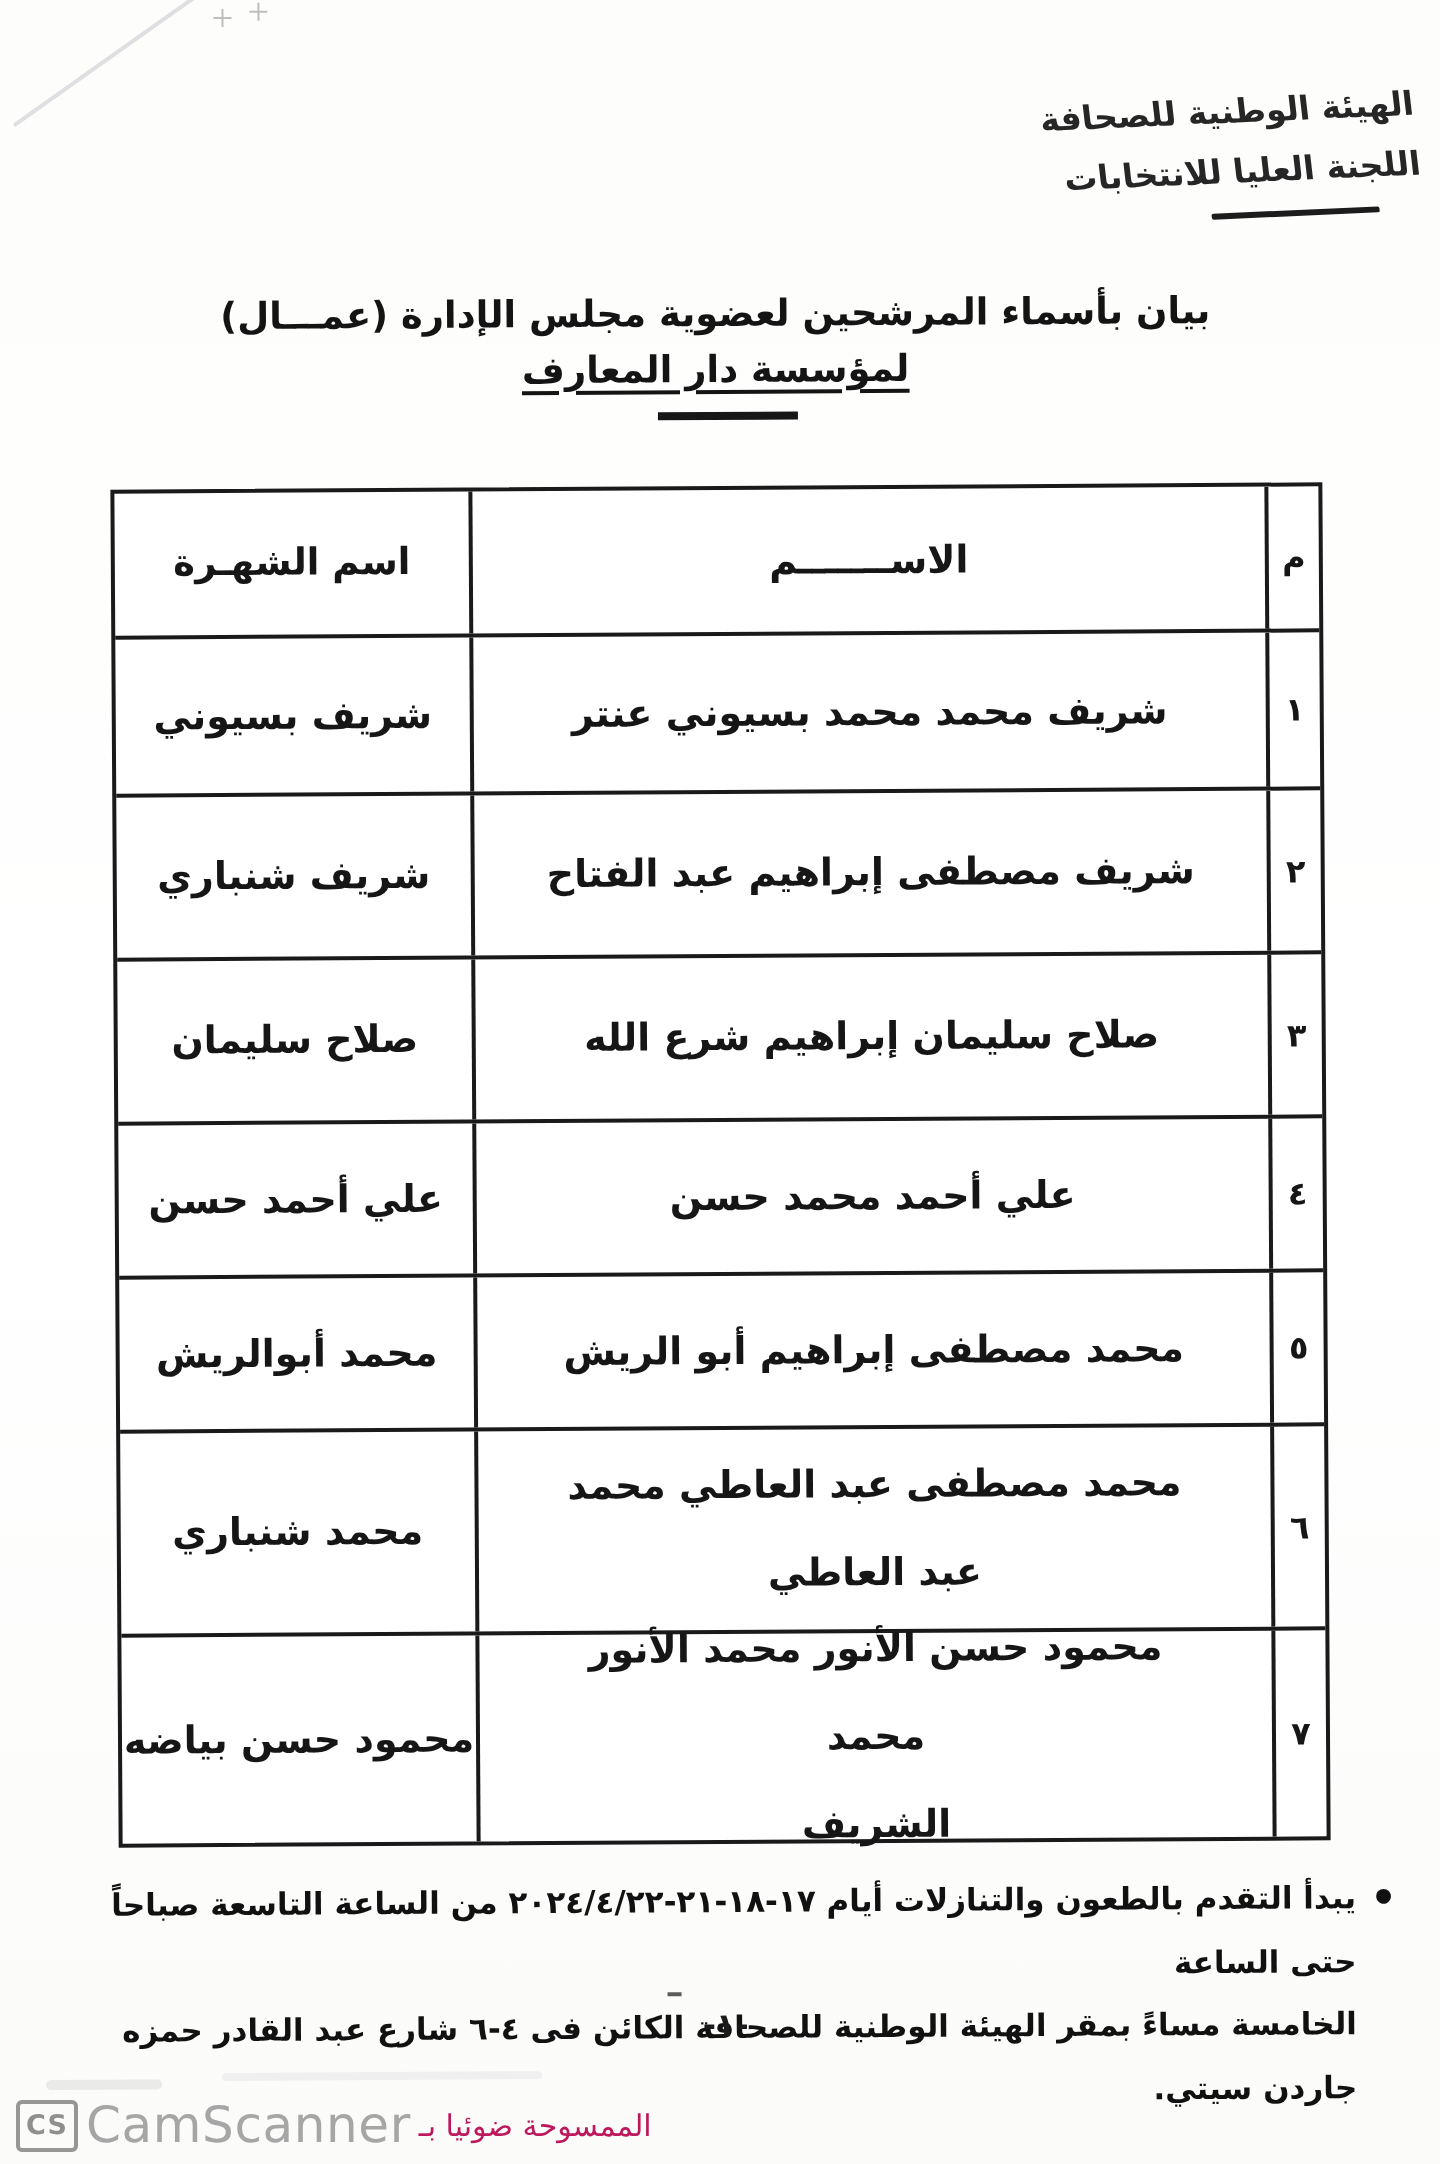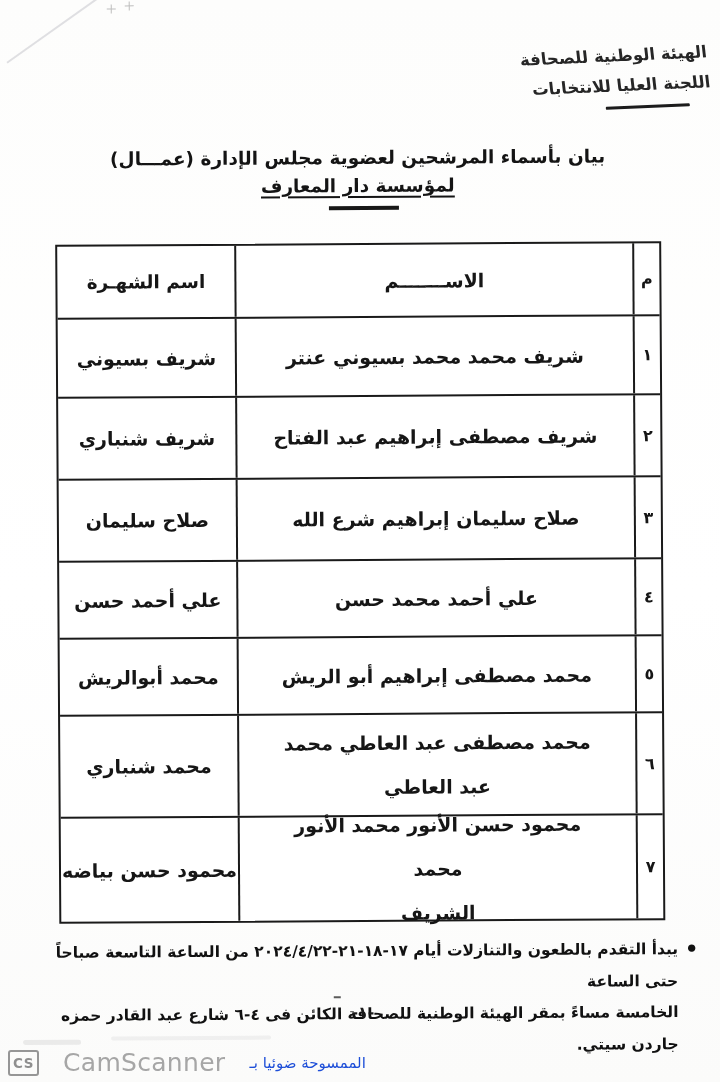--- a/index.html
+++ b/index.html
@@ -58,25 +58,25 @@
   
   .footer{position:absolute;top:936px;right:24px;left:28px;direction:rtl;display:flex;align-items:flex-start;color:#111;}
   .footer .bullet{font-size:21px;line-height:30px;margin-left:7px;font-weight:bold;}
   .footer .note{font-weight:bold;font-size:15.5px;line-height:31.5px;text-align:right;flex:1;}
 
   
   .pagenum{position:absolute;top:1003px;left:0;right:0;text-align:center;direction:rtl;font-weight:bold;font-size:16px;color:#1b1b1b;}
   .pagenum-tick{position:absolute;top:996px;left:331px;width:7px;height:2px;background:#333;opacity:.8;}
 
   
-  .watermark{position:absolute;left:8px;bottom:5px;display:flex;align-items:center;gap:24px;}
+  .watermark{position:absolute;left:8px;bottom:5px;display:flex;align-items:center;gap:4px;}
   .cs-box{width:27px;height:22px;border:2.5px solid #969696;border-radius:3px;color:#8f8f8f;
           font-weight:bold;font-size:13.5px;display:flex;align-items:center;justify-content:center;letter-spacing:.5px;}
   .cs-brand{color:#a6a6a6;font-size:25px;letter-spacing:.3px;}
-  .cs-ar{color:#1d4ed8;font-size:15px;direction:rtl;margin-right:2px;}
+  .cs-ar{color:#be185d;font-size:15px;direction:rtl;margin-right:2px;}
 </style>
 </head>
 <body>
 
 <div class="doc">
 
   <div class="crease">
     <div class="line"></div>
     <div class="plus p1"></div>
     <div class="plus p2"></div>

